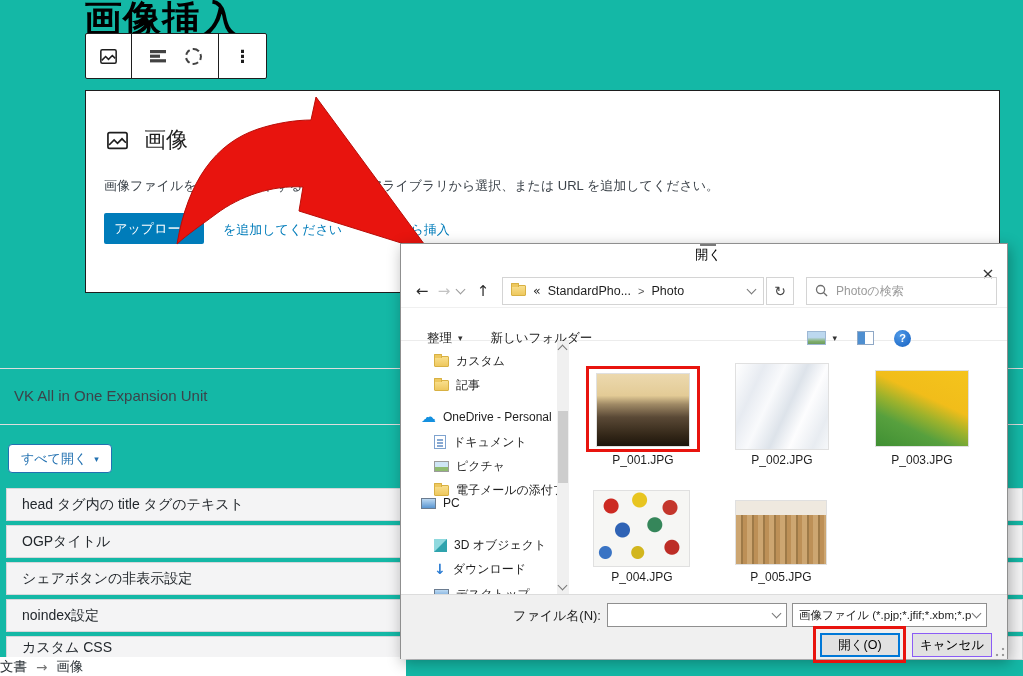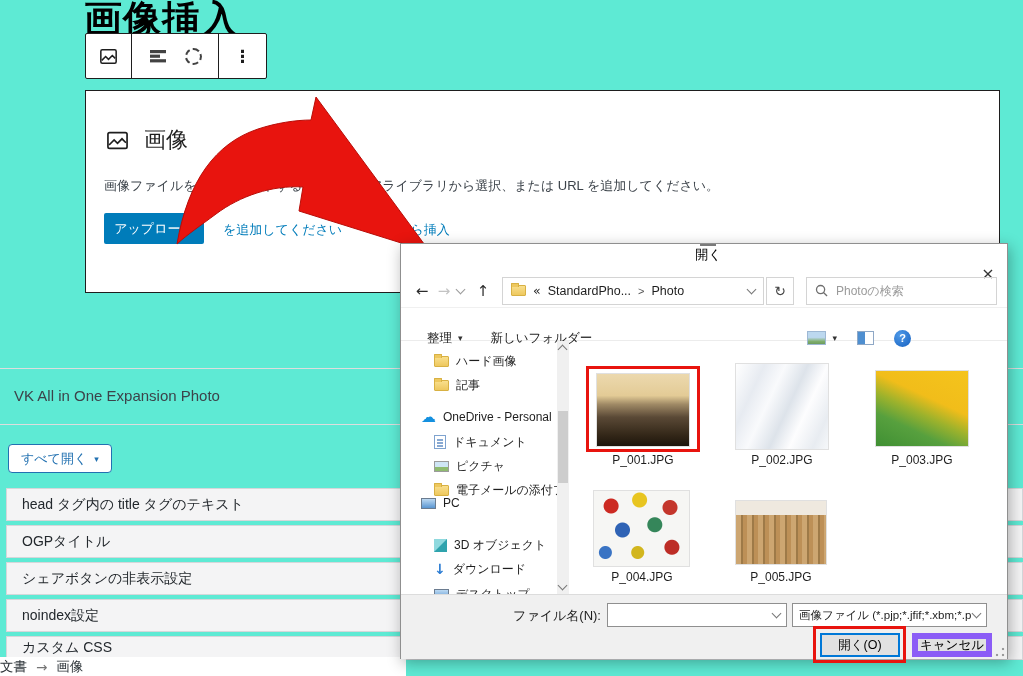--- a/index.html
+++ b/index.html
@@ -1,19 +1,19 @@
 <!DOCTYPE html>
 <html><head>
 <meta charset="utf-8">
 <style>
   * { margin:0; padding:0; box-sizing:border-box; }
   html,body { width:1023px; height:676px; overflow:hidden; background:#fff;
     font-family:"Liberation Sans","DejaVu Sans",sans-serif; }
   .abs { position:absolute; }
-  #stage { position:relative; width:1023px; height:676px; background:#5eead4; }
+  #stage { position:relative; width:1023px; height:676px; background:#14b8a6; }
 
   
   #page-title { left:84px; top:-6px; font-size:38px; font-weight:700; color:#000; letter-spacing:1px;}
   #block-toolbar { left:85px; top:33px; width:182px; height:46px; background:#fff;
     border:1px solid #1e1e1e; border-radius:2px; display:flex; }
   .tb-group { display:flex; align-items:center; justify-content:space-evenly; height:100%; border-right:1px solid #1e1e1e; }
   .tb-group:last-child { border-right:none; }
   .tb-g1 { width:46px; } .tb-g2 { width:87px; } .tb-g3 { width:47px; }
   .duotone { width:17px; height:17px; border:2px dashed #424242; border-radius:50%; }
   .kebab { font-size:17px; color:#1e1e1e; font-weight:700; font-family:"DejaVu Sans",sans-serif;}
@@ -119,21 +119,21 @@
   #fn-label { left:88px; top:12px; width:112px; text-align:right; font-size:13px; position:absolute;}
   .combo { position:absolute; background:#fff; border:1px solid #8f8f8f; height:24px; display:flex; align-items:center; padding:0 6px; }
   #fn-combo { left:206px; top:8px; width:180px; }
   #fn-combo input { border:none; outline:none; width:150px; font-family:inherit; font-size:12px; }
   #ft-combo { left:391px; top:8px; width:195px; font-size:11.5px; }
   #ft-combo .val { width:172px; overflow:hidden; white-space:nowrap; }
   .combo .chev { margin-left:auto; flex:0 0 auto;}
   .win-btn { position:absolute; height:24px; background:#e1e1e1; font-size:12.5px; font-family:inherit;
     display:flex; align-items:center; justify-content:center; }
   #open-btn { left:419px; top:38px; width:80px; border:2px solid #0078d7; }
-  #cancel-btn { left:511px; top:38px; width:80px; border:6px solid #8b5cf6; }
+  #cancel-btn { left:511px; top:38px; width:80px; border:1px solid #8b5cf6; }
   #grip { right:2px; bottom:2px; width:10px; height:10px; position:absolute;
     background:radial-gradient(circle at 8px 2px,#9a9a9a 1.2px,transparent 1.6px),
                radial-gradient(circle at 8px 8px,#9a9a9a 1.2px,transparent 1.6px),
                radial-gradient(circle at 2px 8px,#9a9a9a 1.2px,transparent 1.6px); }
 </style>
 </head>
 <body>
 
 <div id="stage">
 
@@ -167,21 +167,21 @@
         </svg>
       <span class="t">画像</span>
     </div>
     <div class="abs" id="block-desc">画像ファイルをアップロードするか、メディアライブラリから選択、または URL を追加してください。</div>
     <button class="abs" id="upload-btn">アップロード</button>
     <span class="abs wp-link" id="media-link">を追加してください</span>
     <span class="abs wp-link" id="url-link">URL から挿入</span>
   </div>
 
   <div class="abs hline" style="top:368px"></div>
-  <div class="abs" id="vk-title">VK All in One Expansion Photo</div>
+  <div class="abs" id="vk-title">VK All in One Expansion Unit</div>
   <div class="abs hline" style="top:424px"></div>
   <button class="abs" id="expand-btn">
     <span>すべて開く</span>
     <span class="tri" style="color:#2271b1">▾</span>
   </button>
   <div class="abs vk-item" style="top:488px">
       <span>head タグ内の title タグのテキスト</span>
     </div>
   <div class="abs vk-item" style="top:525px">
       <span>OGPタイトル</span>
@@ -268,21 +268,21 @@
         <div id="help-icon">
             <span>?</span>
           </div>
       </div>
     </div>
 
     <div class="abs" id="dlg-body">
       <div class="abs" id="sidebar">
         <div class="side-item" style="left:33px;top:10px">
             <div class="folder"></div>
-            <span>ハード画像</span>
+            <span>カスタム</span>
           </div>
         <div class="side-item" style="left:33px;top:34px">
             <div class="folder"></div>
             <span>記事</span>
           </div>
         <div class="side-item" style="left:20px;top:66px">
             <span class="glyph-icon icon-cloud">☁</span>
             <span>OneDrive - Personal</span>
           </div>
         <div class="side-item" style="left:33px;top:91px">

